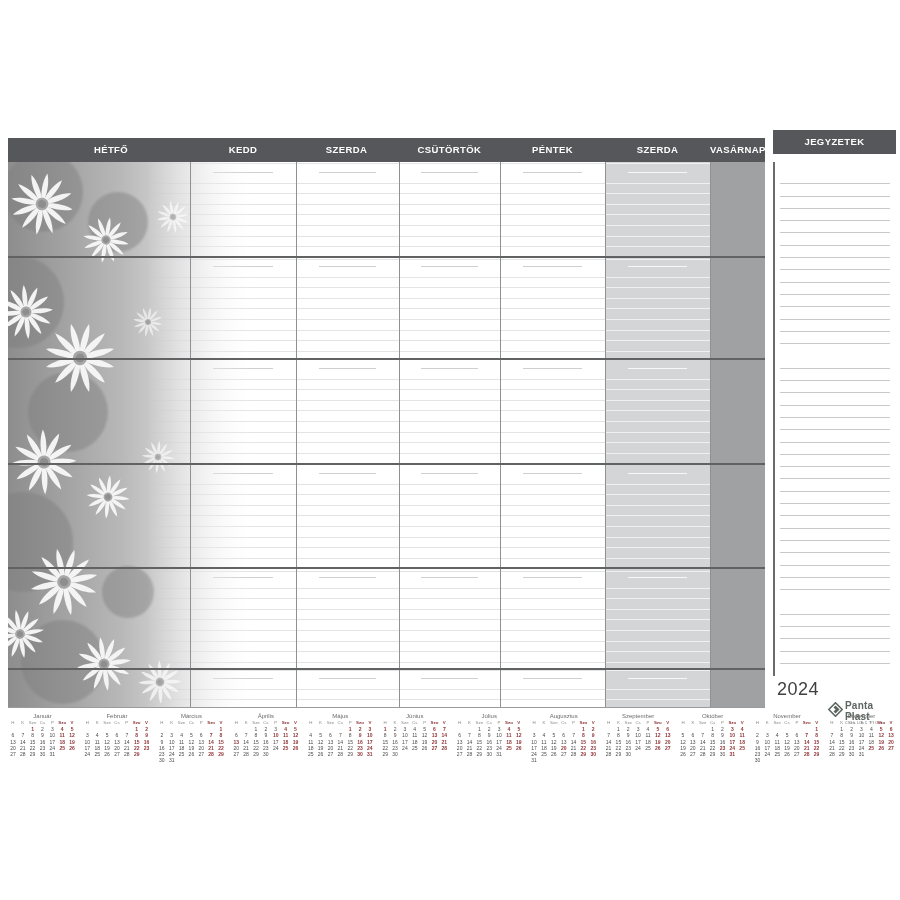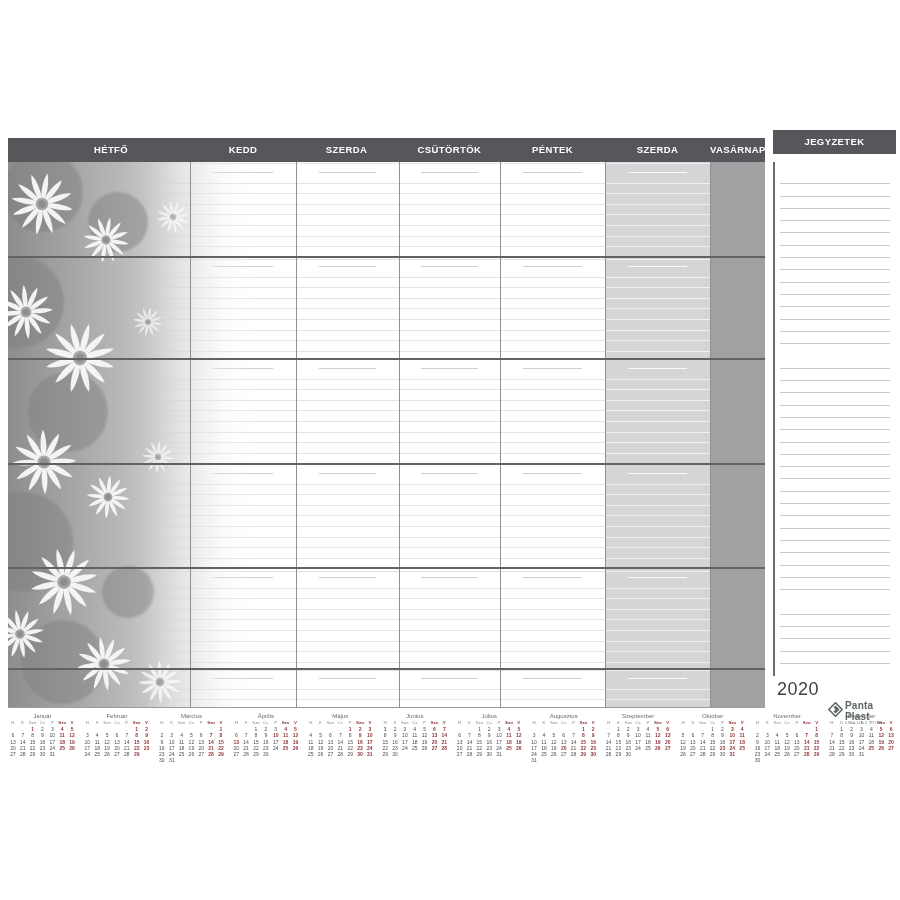--- a/index.html
+++ b/index.html
@@ -201,21 +201,21 @@
         <div class="hline" style="top: 506px;"></div>
         <div class="hline bottom" style="top: 545px;"></div>
       </div>
   </div>
 
   <div class="notes-body">
     <div class="notes-border"></div>
     <div class="notes-lines"></div>
   </div>
 
-  <div class="year-label">2020</div>
+  <div class="year-label">2024</div>
   <div class="brand">
     <div class="brand-row">
       <span style="margin-right:2px;">
         <svg width="15" height="15" viewBox="0 0 15 15" xmlns="http://www.w3.org/2000/svg">
           <path d="M7.5 0.8 L14.2 7.5 L7.5 14.2 L0.8 7.5 Z" fill="none" stroke="#5c6660" stroke-width="1.6"></path>
           <path d="M7.5 3.4 L11.6 7.5 L7.5 11.6 L5.5 9.6 L7.6 7.5 L5.5 5.4 Z" fill="#5c6660"></path>
         </svg>
       </span>
       <span class="brand-text">Panta Plast</span>
     </div>

